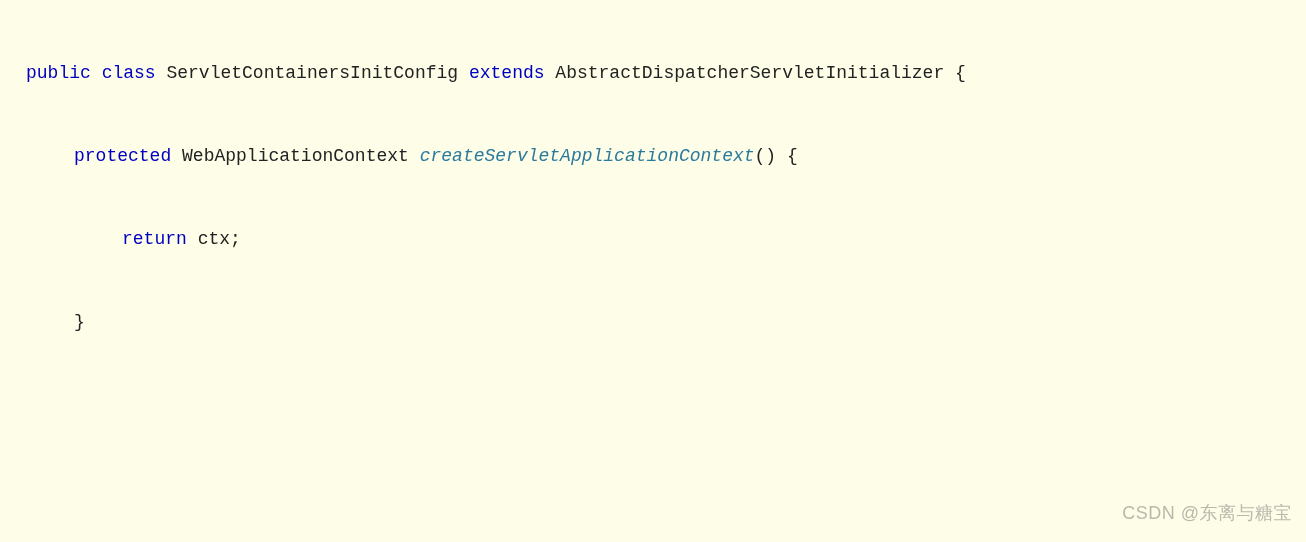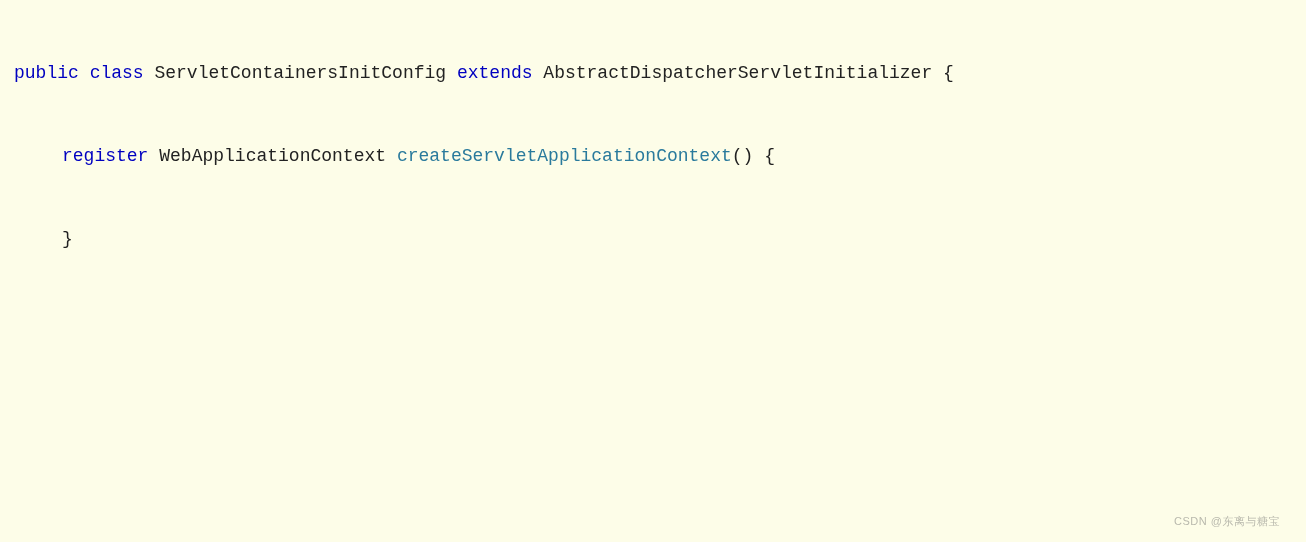--- a/index.html
+++ b/index.html
@@ -23,43 +23,45 @@
       white-space: pre;
     }
     .kw {
       color: #0000c0;
     }
     .type {
       color: #222;
     }
     .method {
       color: #2a7a9c;
+      font-style: italic;
     }
     .punct {
       color: #222;
     }
     .watermark {
       position: absolute;
       bottom: 8px;
-      right: 26px;
+      right: 14px;
       font-family: sans-serif;
-      font-size: 11px;
+      font-size: 18px;
       color: rgba(100, 100, 100, 0.45);
       letter-spacing: 0.5px;
     }
     .indent1 { padding-left: 48px; display: inline-block; }
     .indent2 { padding-left: 96px; display: inline-block; }
-    .line { display: block; }
+    .line { display: block; margin-left: 12px; }
   </style>
 </head>
 <body>
 
 <div class="code-container">
 <span class="line"><span class="kw">public</span> <span class="kw">class</span> <span class="type">ServletContainersInitConfig</span> <span class="kw">extends</span> <span class="type">AbstractDispatcherServletInitializer</span> <span class="punct">{</span></span>
-<span class="line"><span class="indent1"><span class="kw">register</span> <span class="type">WebApplicationContext</span> <span class="method">createServletApplicationContext</span><span class="punct">() {</span></span></span>
+<span class="line"><span class="indent1"><span class="kw">protected</span> <span class="type">WebApplicationContext</span> <span class="method">createServletApplicationContext</span><span class="punct">() {</span></span></span>
+<span class="line"><span class="indent2"><span class="kw">return</span> <span>ctx;</span></span></span>
 <span class="line"><span class="indent1"><span class="punct">}</span></span></span>
 
 
 
 
 
 
 
 </div>
 

